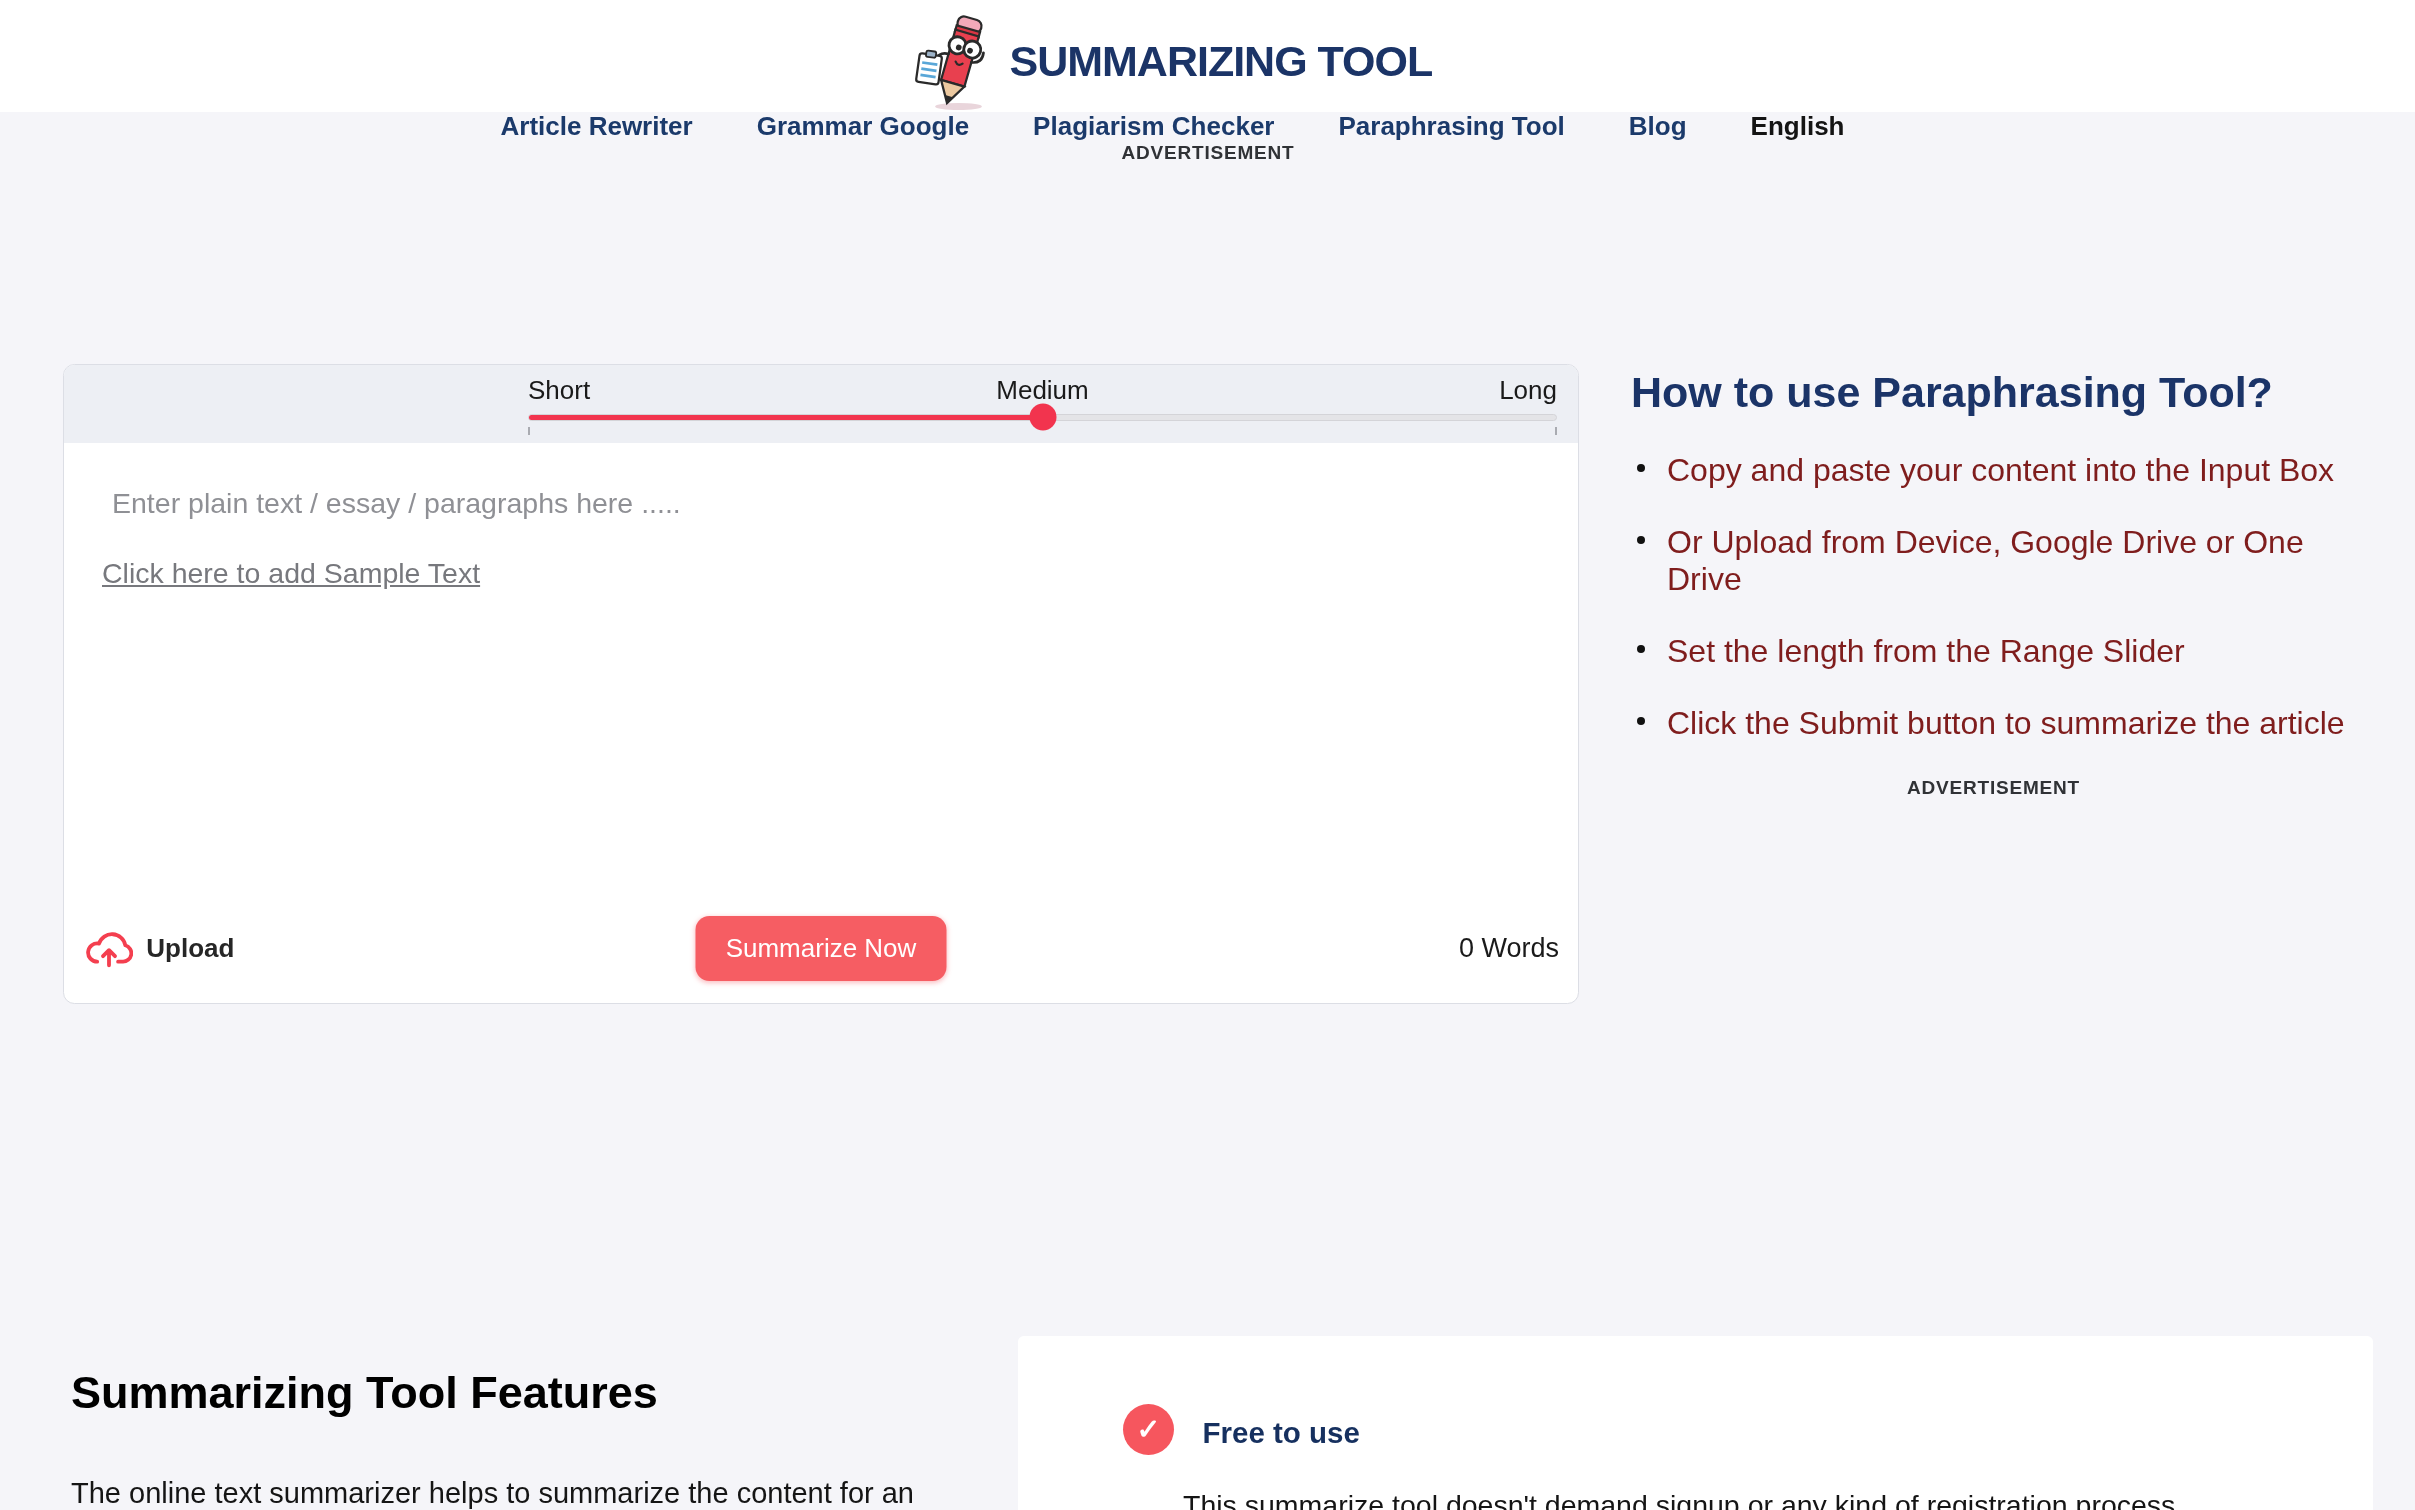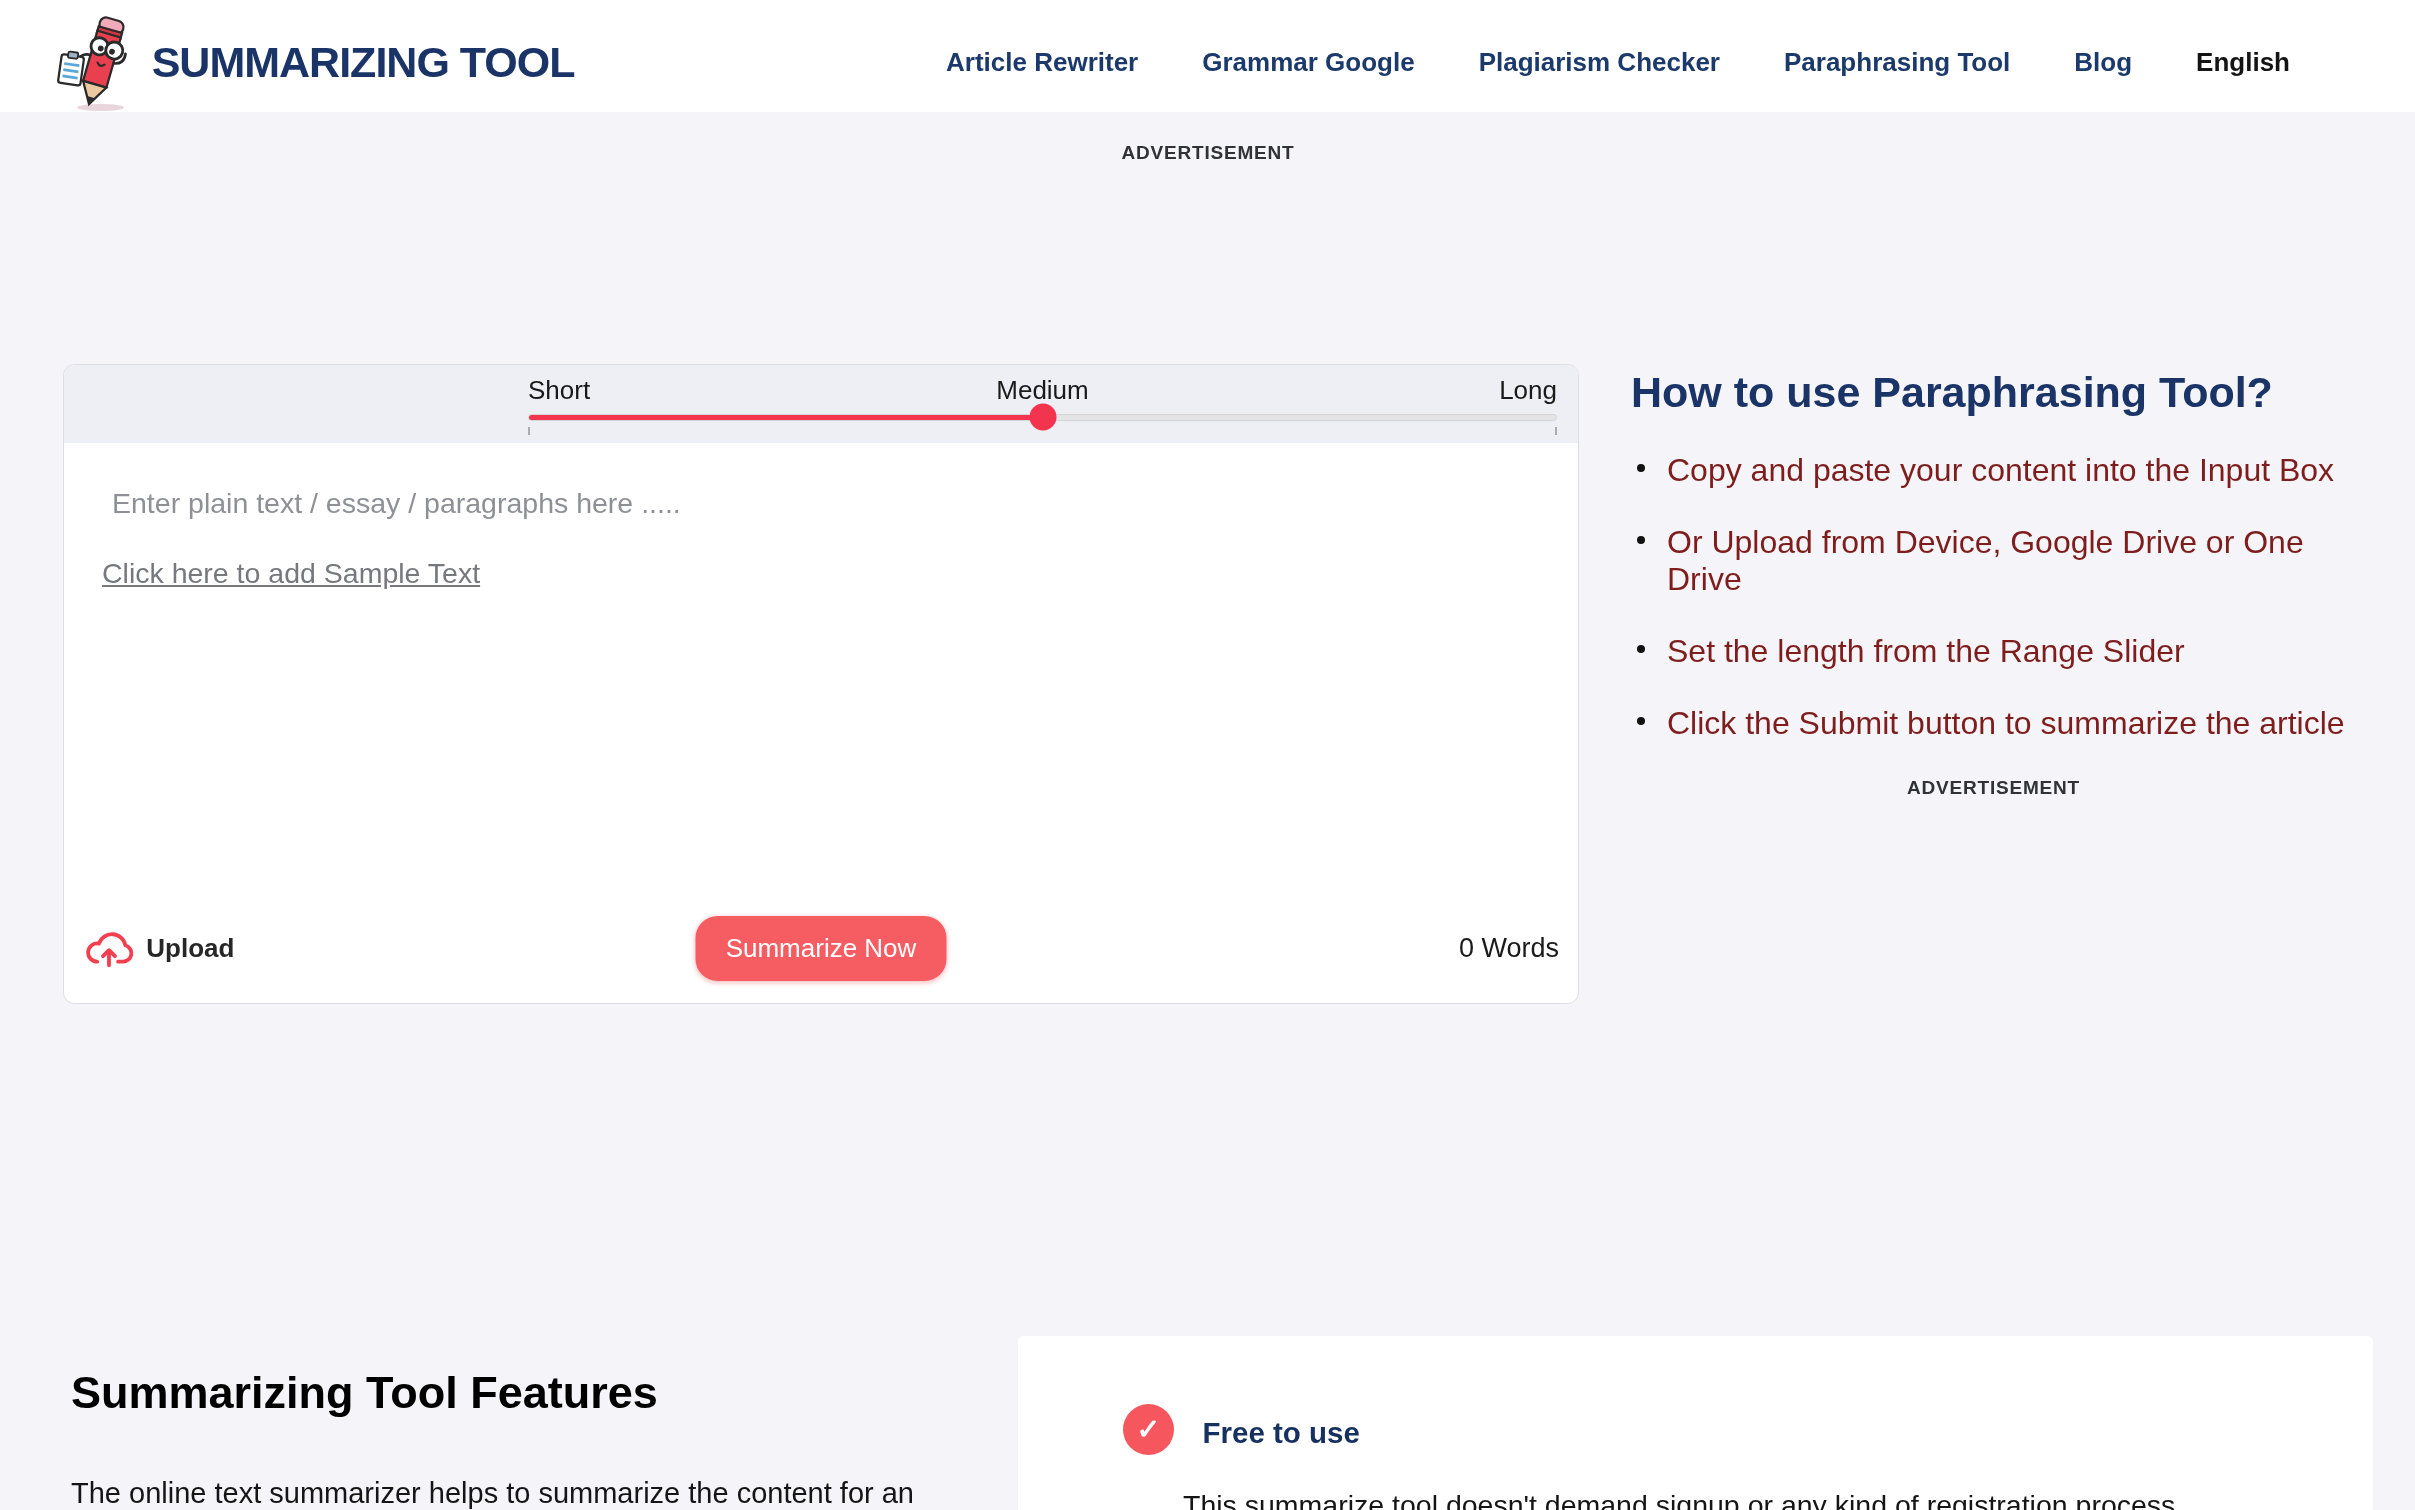--- a/index.html
+++ b/index.html
@@ -10,20 +10,21 @@
     background: #f5f5f9;
     font-family: "Liberation Sans", sans-serif;
     color: #111;
   }
 
   
   .header {
     height: 112px; background: #ffffff;
     display: flex; align-items: center; justify-content: space-between;
     padding: 12px 126px 0 55px;
+    flex-direction: column;
   }
   .brand { display: flex; align-items: center; gap: 5.7px; cursor: pointer; }
   .brand svg { width: 91px; height: 99px; display: block; }
   .brand-text {
     font-size: 43px; font-weight: bold; letter-spacing: -1px;
     color: #1b3467; white-space: nowrap;
   }
   .nav { display: flex; align-items: center; gap: 64px; }
   .nav-item {
     font-size: 26px; font-weight: bold; color: #1b3a6b;
@@ -82,21 +83,21 @@
     position: absolute; left: 0; right: 0; bottom: 21px; height: 68px;
     display: flex; align-items: center; justify-content: space-between;
     padding: 0 19px 0 21px;
     gap: 32px;
   }
   .upload-btn { display: flex; align-items: center; gap: 13.3px; cursor: pointer; }
   .upload-btn svg { width: 48px; height: 40px; display: block; }
   .upload-label { font-size: 26px; font-weight: 600; color: #262626; }
   .summarize-btn {
     position: absolute; left: 50%; transform: translateX(-50%);
-    width: 251px; height: 65px; background: #f65d63; border: none; border-radius: 22px;
+    width: 251px; height: 65px; background: #f65d63; border: none; border-radius: 14px;
     color: #ffffff; font-size: 26px; font-family: inherit; cursor: pointer;
     display: flex; align-items: center; justify-content: center;
     box-shadow: 0 1.9px 5.7px rgba(246,93,99,0.4);
   }
   .word-count { font-size: 27px; color: #1a1a1a; font-weight: 500; }
 
   
   .right-col { margin-left: 52px; width: 725px; padding-top: 1.9px; }
   .howto-title {
     font-size: 43px; font-weight: bold; color: #1b3468; line-height: 1.22;

